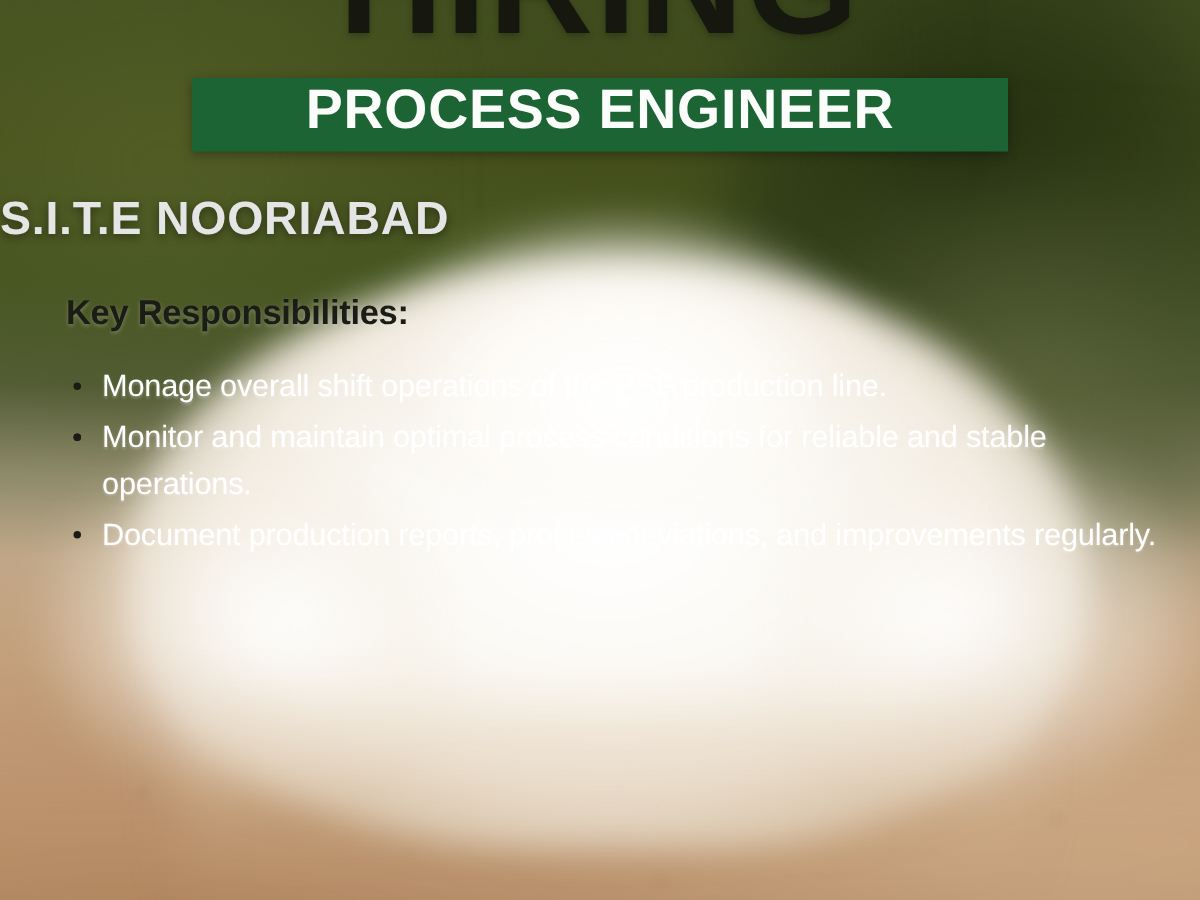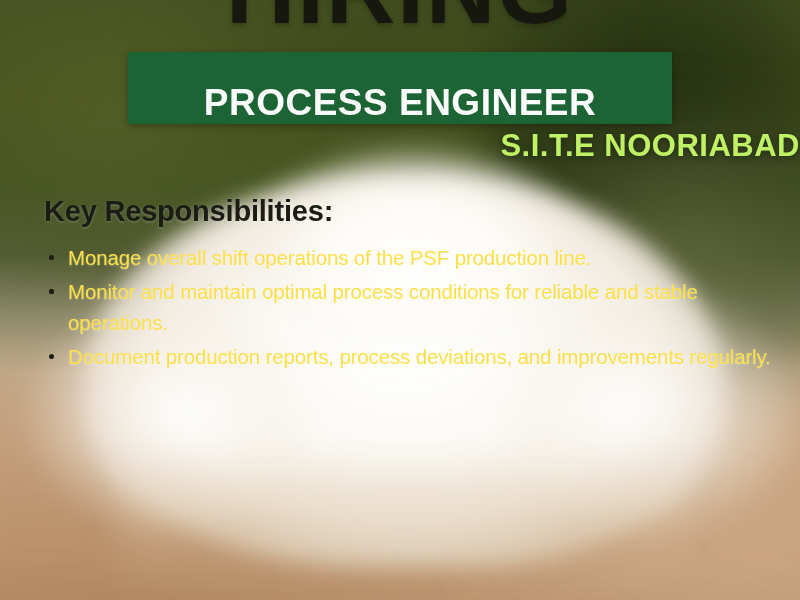--- a/index.html
+++ b/index.html
@@ -147,60 +147,60 @@
     text-shadow: 0 2px 5px rgba(0,0,0,0.25);
     white-space: nowrap;
   }
 
   
   #role-banner {
     position: absolute;
     left: 128px;
     top: 52px;
     width: 544px;
-    height: 72px;
+    height: 49px;
     background: #1d6434;
     display: flex;
-    align-items: flex-end;
+    align-items: flex-start;
     justify-content: center;
     box-shadow: 0 2px 7px rgba(0,0,0,0.3);
   }
   #role-title {
     font-family: "Liberation Sans", sans-serif;
     font-weight: bold;
     font-size: 37px;
     letter-spacing: 0.5px;
     color: #fbfdfb;
     white-space: nowrap;
   }
 
   
   #location-line {
     position: absolute;
     left: 0;
     top: 128px;
     width: 800px;
-    text-align: right;
+    text-align: left;
     font-family: "Liberation Sans", sans-serif;
     font-weight: bold;
     font-size: 31px;
     letter-spacing: 0.5px;
-    color: #bef264;
+    color: #e5e5e5;
     text-shadow: 0 2px 6px rgba(20,24,10,0.55);
     white-space: nowrap;
   }
 
   
   #section-heading {
     position: absolute;
     left: 44px;
     top: 195px;
     font-family: "Liberation Sans", sans-serif;
     font-weight: bold;
-    font-size: 29px;
+    font-size: 23px;
     letter-spacing: -0.2px;
     color: #1c1c16;
     text-shadow: 0 1px 3px rgba(255,255,255,0.25);
   }
 
   
   #responsibilities {
     position: absolute;
     left: 46px;
     top: 242px;
@@ -210,21 +210,21 @@
     list-style: none;
   }
   #responsibilities li {
     position: relative;
     padding-left: 22px;
     margin-bottom: 3px;
     font-family: "Liberation Sans", sans-serif;
     font-size: 20.5px;
     line-height: 31px;
     letter-spacing: -0.15px;
-    color: #fde047;
+    color: #ffffff;
     text-shadow: 0 1px 2px rgba(255,255,255,0.3);
   }
   #responsibilities li .bullet-dot {
     position: absolute;
     left: 3px;
     top: 13px;
     width: 5px;
     height: 5px;
     border-radius: 50%;
     background: #1b1b15;

